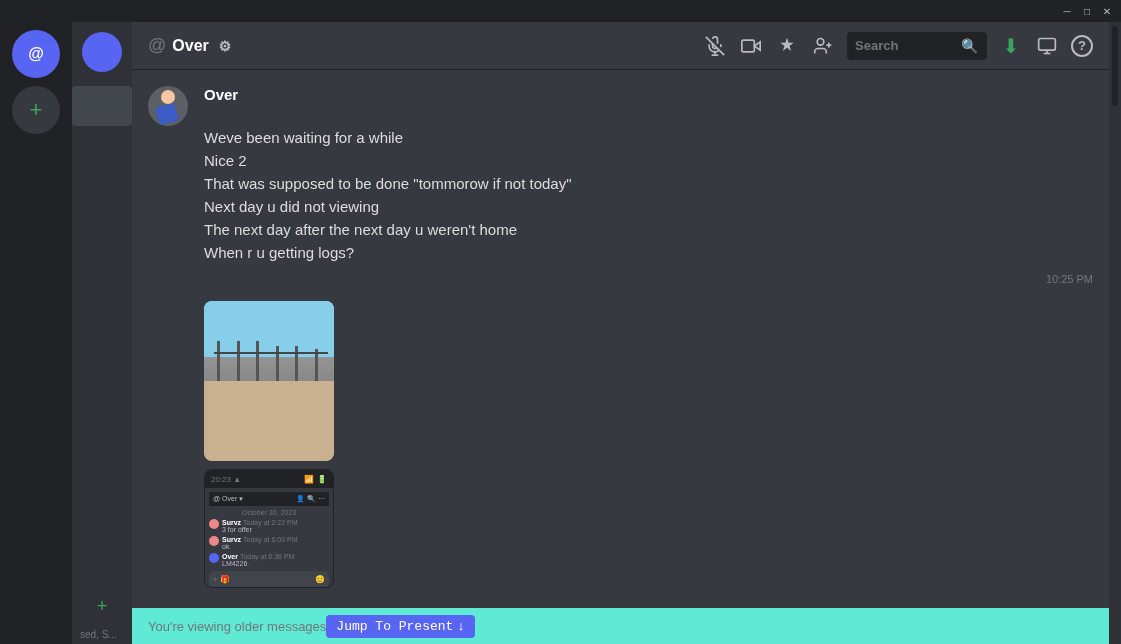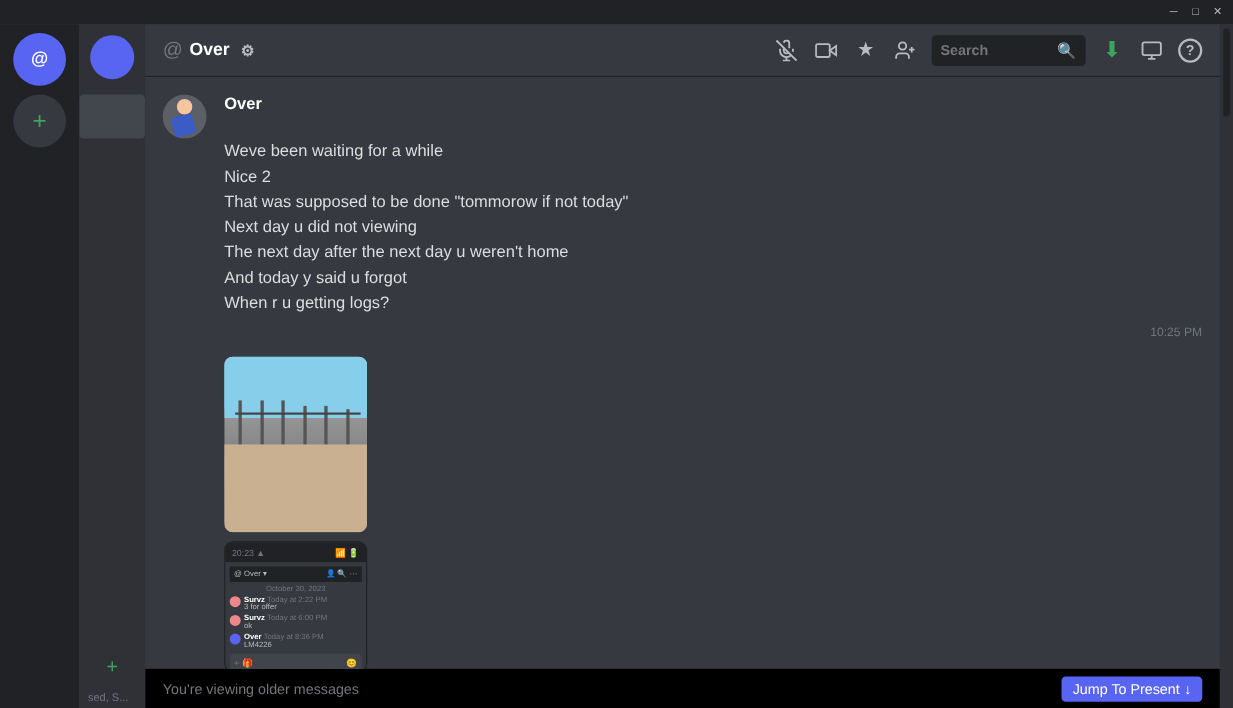--- a/index.html
+++ b/index.html
@@ -280,39 +280,39 @@
       color: #b9bbbe;
     }
     .inner-bold {
       color: #fff;
       font-weight: bold;
     }
 
     
     .bottom-bar {
       height: 36px;
-      background: #000000;
-      display: flex;
-      align-items: center;
-      justify-content: space-between;
+      background: #5eead4;
+      display: flex;
+      align-items: center;
       padding: 0 16px;
       font-size: 13px;
       color: #72767d;
       flex-shrink: 0;
     }
     .jump-to-present {
       color: #ffffff;
       font-size: 13px;
       background: #5865f2;
       padding: 4px 10px;
       border-radius: 4px;
       cursor: pointer;
       display: flex;
       align-items: center;
       gap: 4px;
+      font-family: Liberation Mono, monospace;
     }
 
     
     .scrollbar-area {
       width: 12px;
       background: #2f3136;
       flex-shrink: 0;
     }
     .scrollbar-thumb {
       width: 6px;
@@ -424,21 +424,20 @@
           <div class="message-header">
             <span class="message-username">Over</span>
           </div>
 
           <div class="message-text">
             <span class="message-text-line">Weve been waiting for a while</span>
             <span class="message-text-line">Nice 2</span>
             <span class="message-text-line">That was supposed to be done "tommorow if not today"</span>
             <span class="message-text-line">Next day u did not viewing</span>
             <span class="message-text-line">The next day after the next day u weren't home</span>
-            <span class="message-text-line">And today y said u forgot</span>
             <span class="message-text-line">When r u getting logs?</span>
           </div>
         </div>
 
       </div>
 
       <div class="timestamp-divider">10:25 PM</div>
 
       <div class="message-group">
         <div style="width:40px;flex-shrink:0;"></div>

